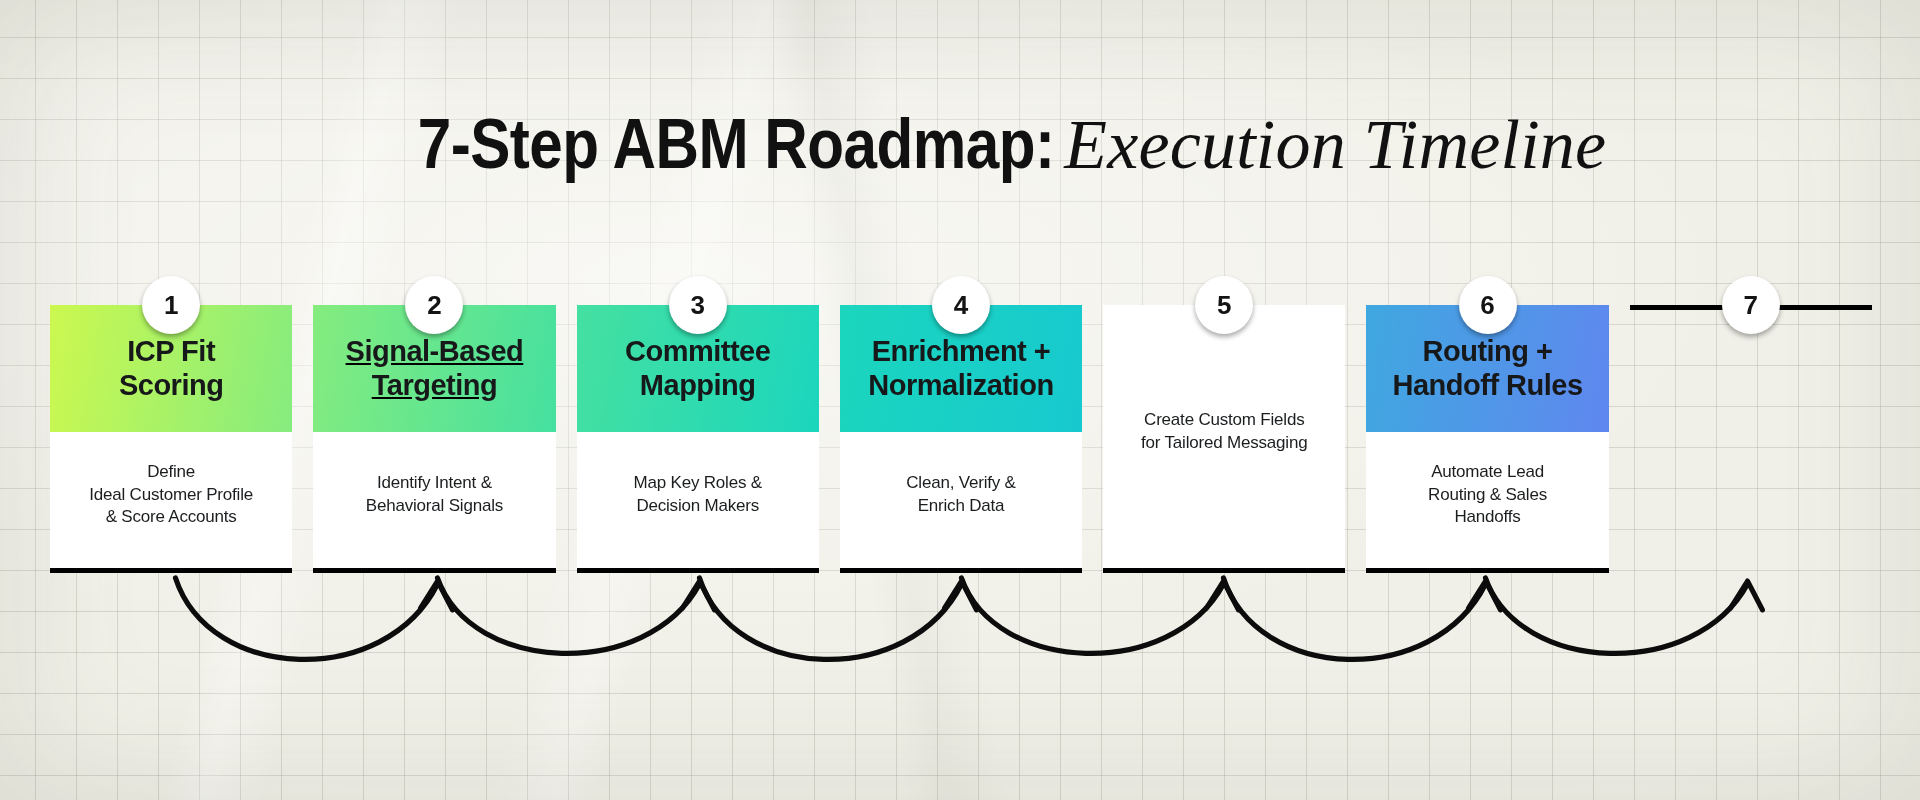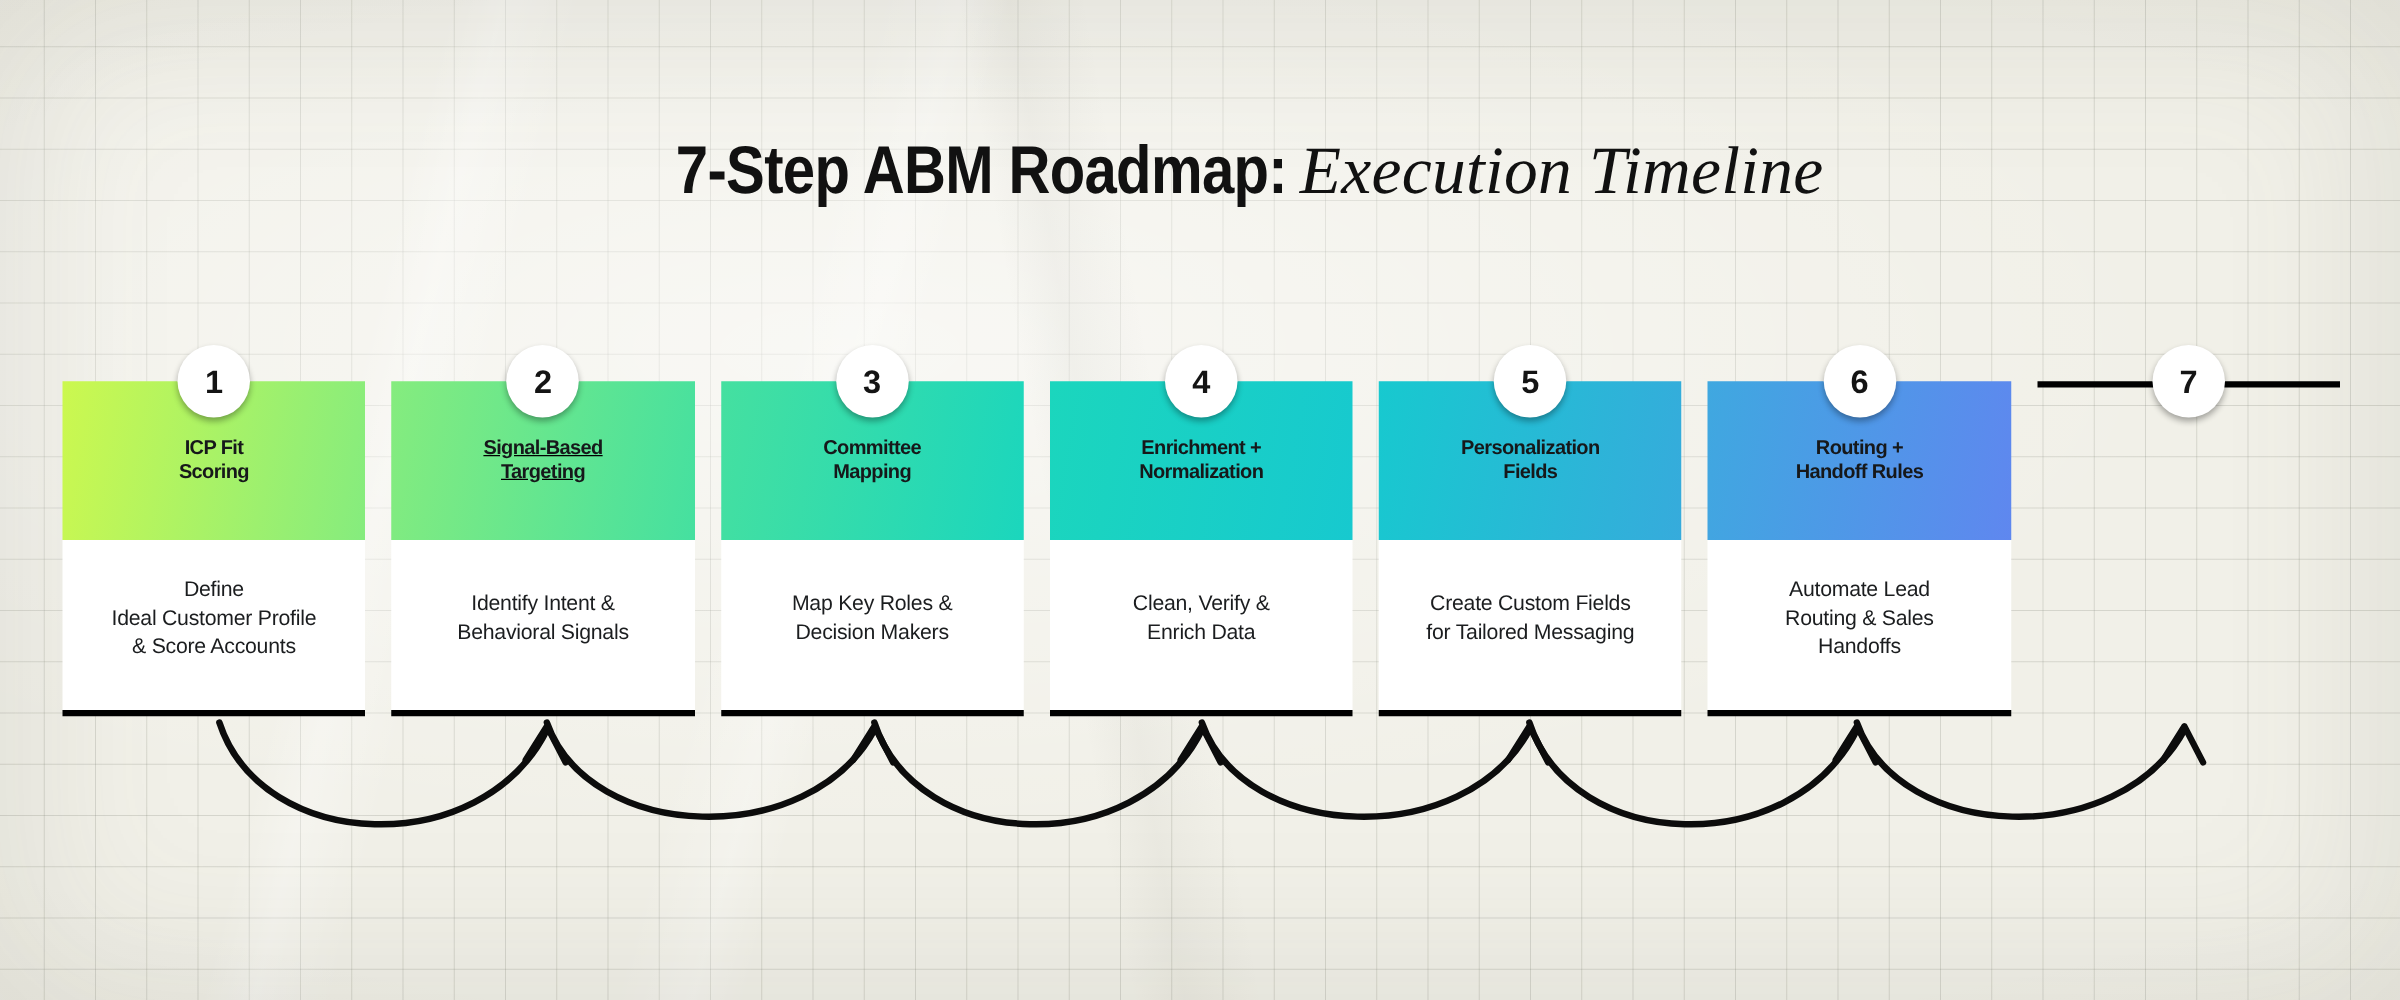--- a/index.html
+++ b/index.html
@@ -50,21 +50,21 @@
     pointer-events: none;
   }
 
   
   #title {
     position: absolute;
     top: 108px;
     left: 0;
     width: 1920px;
     text-align: center;
-    font-size: 54px;
+    font-size: 70px;
     line-height: 1.05;
     color: #111111;
     white-space: nowrap;
     z-index: 5;
   }
   #title .t-main {
     font-family: "Liberation Sans Narrow", "Liberation Sans", sans-serif;
     font-weight: bold;
     letter-spacing: -0.6px;
     transform: scaleX(0.86);
@@ -101,21 +101,21 @@
     height: 127px;
     display: flex;
     flex-direction: column;
     align-items: center;
     justify-content: center;
     padding: 0 8px;
     box-sizing: border-box;
   }
   .step-title {
     font-weight: bold;
-    font-size: 16px;
+    font-size: 29px;
     line-height: 1.16;
     color: #16181a;
     text-align: center;
     letter-spacing: -0.5px;
     white-space: pre-line;
   }
   .step-body {
     flex: 1;
     background: #ffffff;
     display: flex;
@@ -236,24 +236,20 @@
 Normalization</div>
       </div>
       <div class="step-body">
         <div class="step-desc">Clean, Verify &amp;
 Enrich Data</div>
       </div>
       <div class="step-rule"></div>
     </div>
     <div class="step">
       <div class="badge">5</div>
-      <div class="step-head" style="background: linear-gradient(100deg, rgb(23, 201, 207) 0%, rgb(54, 171, 220) 100%);">
-        <div class="step-title">Personalization
-Fields</div>
-      </div>
       <div class="step-body">
         <div class="step-desc">Create Custom Fields
 for Tailored Messaging</div>
       </div>
       <div class="step-rule"></div>
     </div>
     <div class="step">
       <div class="badge">6</div>
       <div class="step-head" style="background: linear-gradient(100deg, rgb(63, 168, 224) 0%, rgb(95, 135, 239) 100%);">
         <div class="step-title">Routing +

